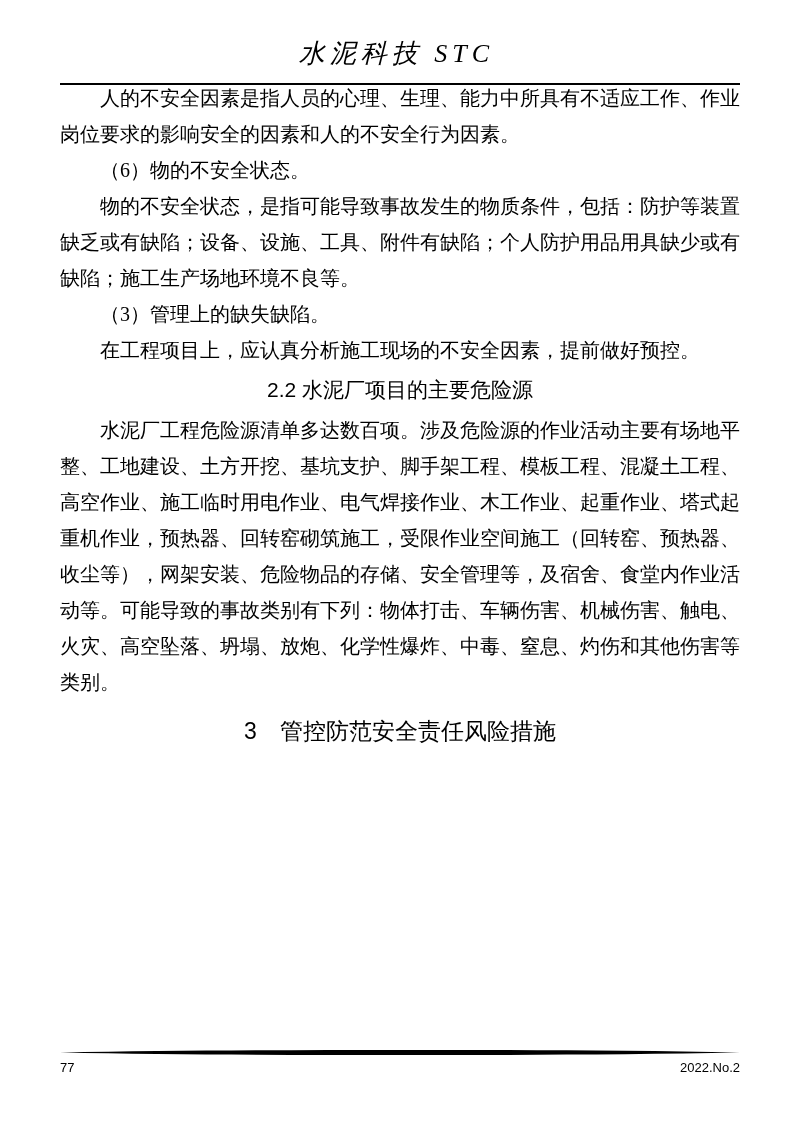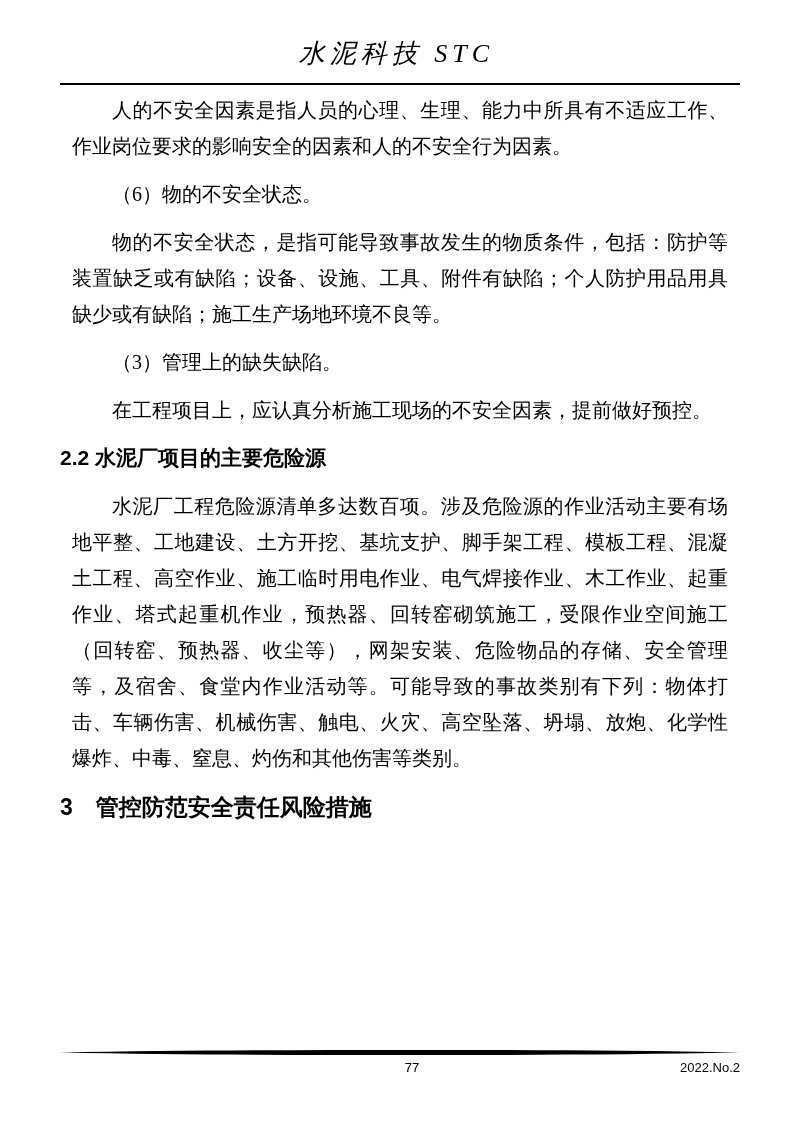--- a/index.html
+++ b/index.html
@@ -43,27 +43,27 @@
   .doc-body {
     position: absolute;
     top: 80px;
     left: 60px;
     width: 680px;
     font-size: 20px;
     line-height: 36px;
     text-align: justify;
   }
   .para {
-    margin: 12px;
+    margin: 0;
     text-indent: 2em;
   }
   .sec-heading {
     font-family: "Liberation Sans", sans-serif;
-    font-weight: bold;
-    text-align: left;
+    font-weight: normal;
+    text-align: center;
     white-space: pre-wrap;
   }
   .sec-heading.level2 {
     font-size: 21px;
     line-height: 36px;
     margin: 4px 0 4px 0;
   }
   .sec-heading.level1 {
     font-size: 23px;
     line-height: 38px;
@@ -84,23 +84,22 @@
     top: 1058px;
     left: 60px;
     width: 680px;
     height: 22px;
     font-family: "Liberation Sans", sans-serif;
     font-size: 13px;
     line-height: 20px;
   }
   .page-number {
     position: absolute;
-    left: 12px;
+    left: 0;
     width: 100%;
-    text-align: center;
   }
   .issue-number {
     position: absolute;
     right: 0;
     text-align: center;
   }
 </style>
 </head>
 <body>
 

